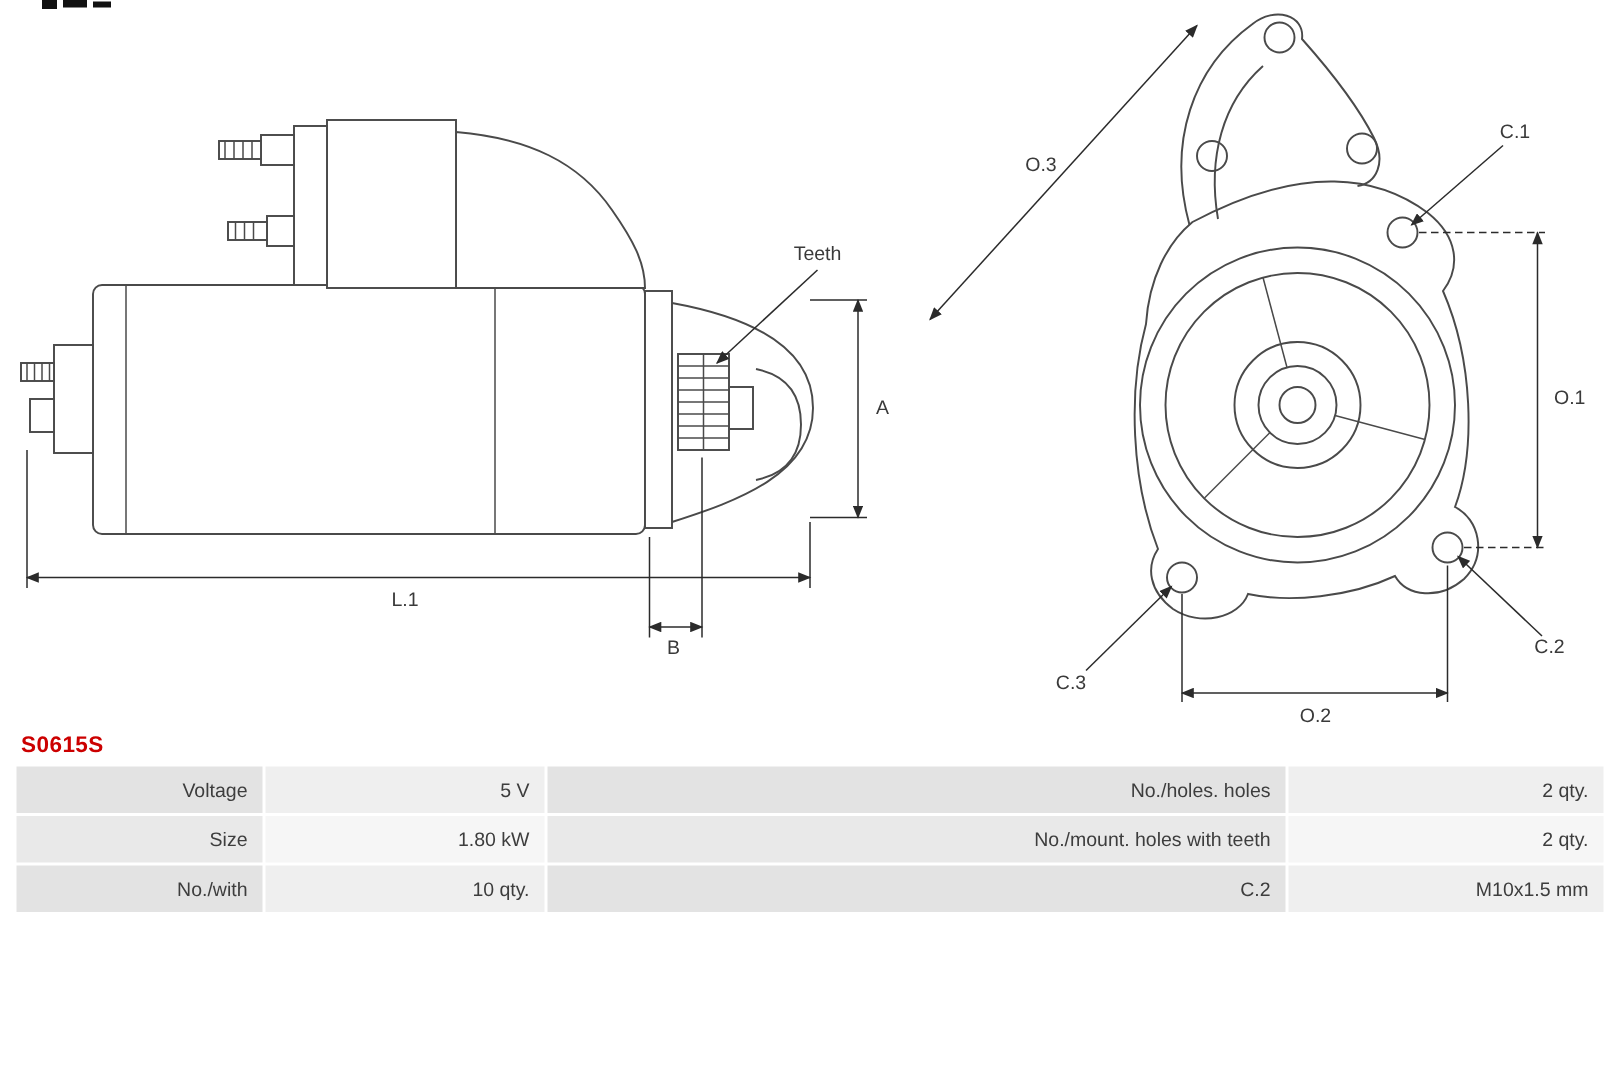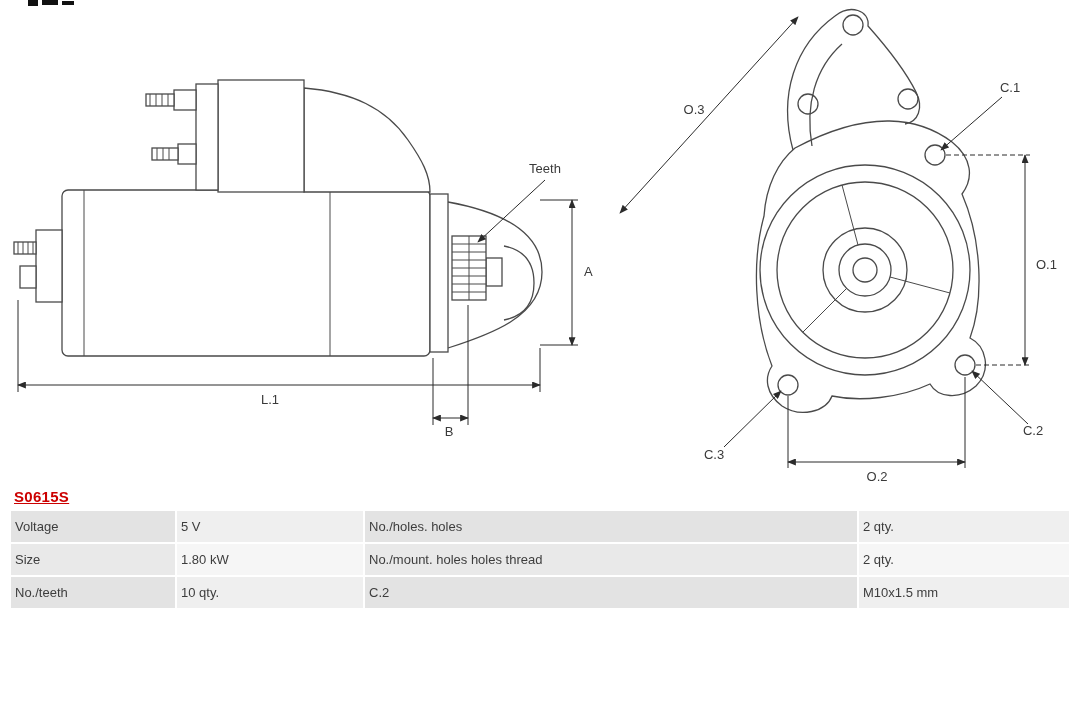--- a/index.html
+++ b/index.html
@@ -1,21 +1,21 @@
 <!DOCTYPE html>
 <html><head>
 <meta charset="utf-8">
 <style>
   html,body{margin:0;padding:0;background:#ffffff;}
   body{width:1080px;height:720px;font-family:"Liberation Sans",sans-serif;overflow:hidden;}
   .stage{position:relative;width:1080px;height:720px;background:#fff;}
   .drawing{display:block;width:1080px;height:486px;}
-  .part-number{padding:2px 0 0 14px;font-size:15px;font-weight:600;color:#cc0000;letter-spacing:.3px;text-decoration:underline;}
+  .part-number{padding:2px 0 0 14px;font-size:15px;font-weight:600;color:#cc0000;letter-spacing:.3px;}
   table.specs{border-collapse:separate;border-spacing:2px;width:1062px;margin:4px auto 0;table-layout:fixed;}
-  table.specs td{font-size:13px;color:#3d3d3d;text-align:left;padding:8px 10px 8px 4px;height:15px;white-space:nowrap;overflow:hidden;}
+  table.specs td{font-size:13px;color:#3d3d3d;text-align:right;padding:8px 10px 8px 4px;height:15px;white-space:nowrap;overflow:hidden;}
   .c1{width:150px}.c2{width:172px}.c3{width:478px}.c4{width:196px}
   tr:nth-child(odd) td.lbl{background:#e3e3e3}
   tr:nth-child(odd) td.val{background:#efefef}
   tr:nth-child(even) td.lbl{background:#e9e9e9}
   tr:nth-child(even) td.val{background:#f6f6f6}
   text{font-family:"Liberation Sans",sans-serif;font-size:13px;fill:#3a3a3a;}
 </style>
 </head>
 <body>
 
@@ -178,25 +178,25 @@
     <tbody>
         <tr>
       <td class="lbl c1">Voltage</td>
       <td class="val c2">5 V</td>
       <td class="lbl c3">No./holes. holes</td>
       <td class="val c4">2 qty.</td>
     </tr>
     <tr>
       <td class="lbl c1">Size</td>
       <td class="val c2">1.80 kW</td>
-      <td class="lbl c3">No./mount. holes holes thread</td>
+      <td class="lbl c3">No./mount. holes with teeth</td>
       <td class="val c4">2 qty.</td>
     </tr>
     <tr>
-      <td class="lbl c1">No./teeth</td>
+      <td class="lbl c1">No./with</td>
       <td class="val c2">10 qty.</td>
       <td class="lbl c3">C.2</td>
       <td class="val c4">M10x1.5 mm</td>
     </tr>
   </tbody>
     </table>
 
 </div>
 
 </body></html>

